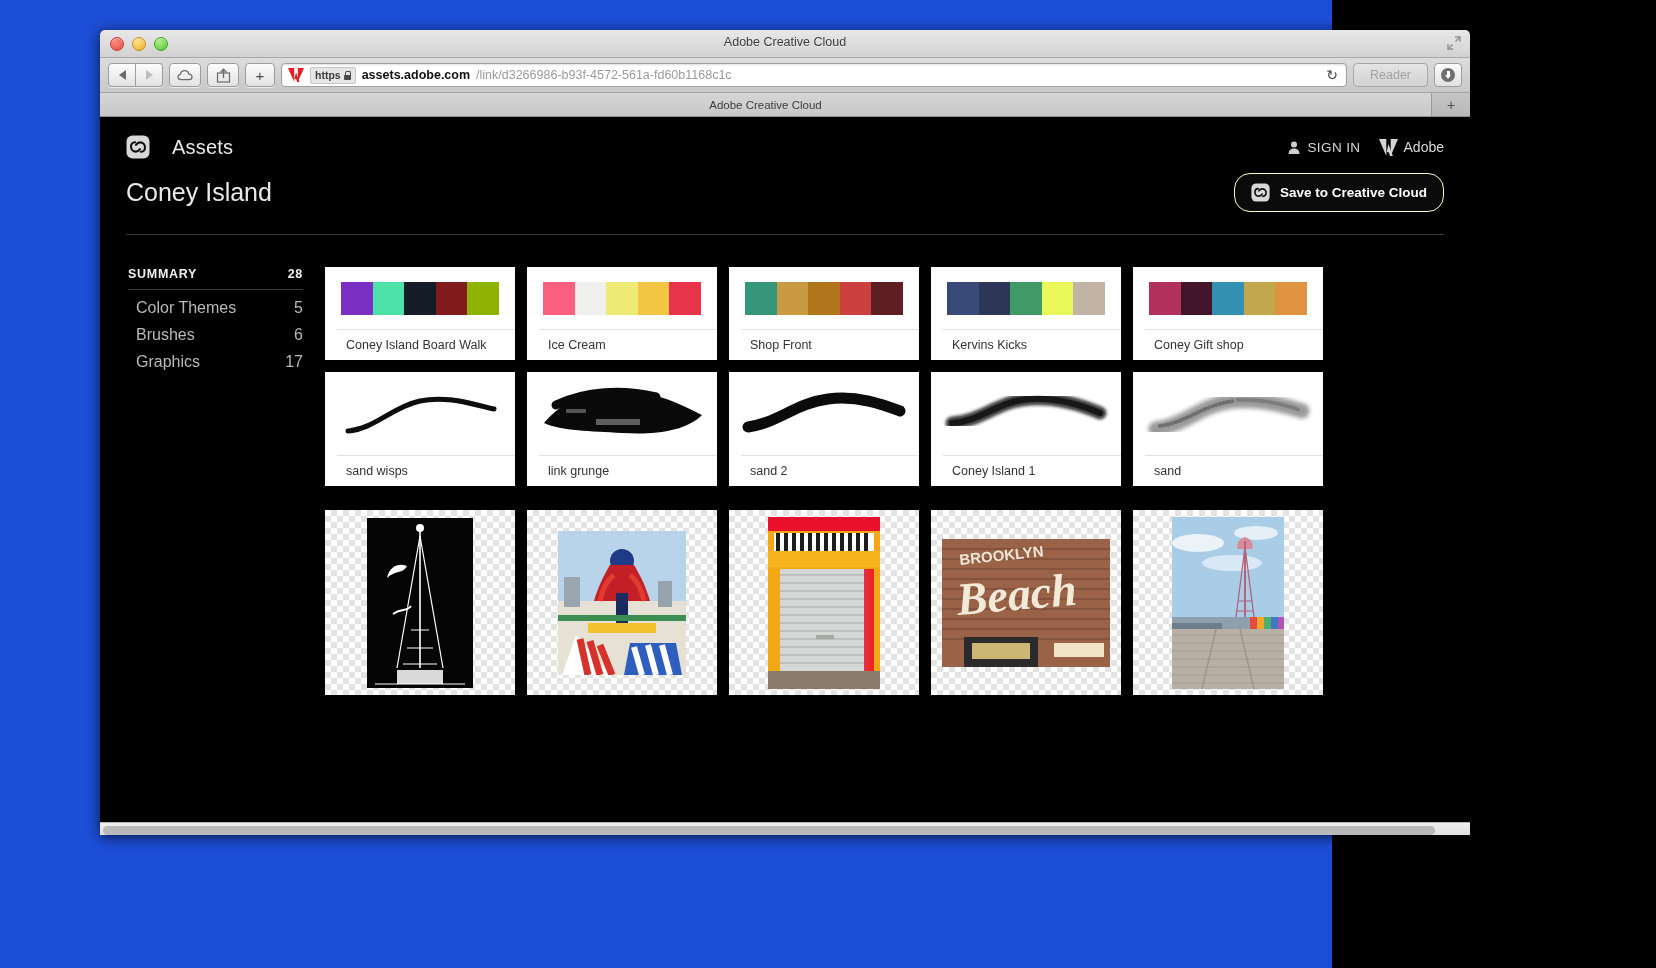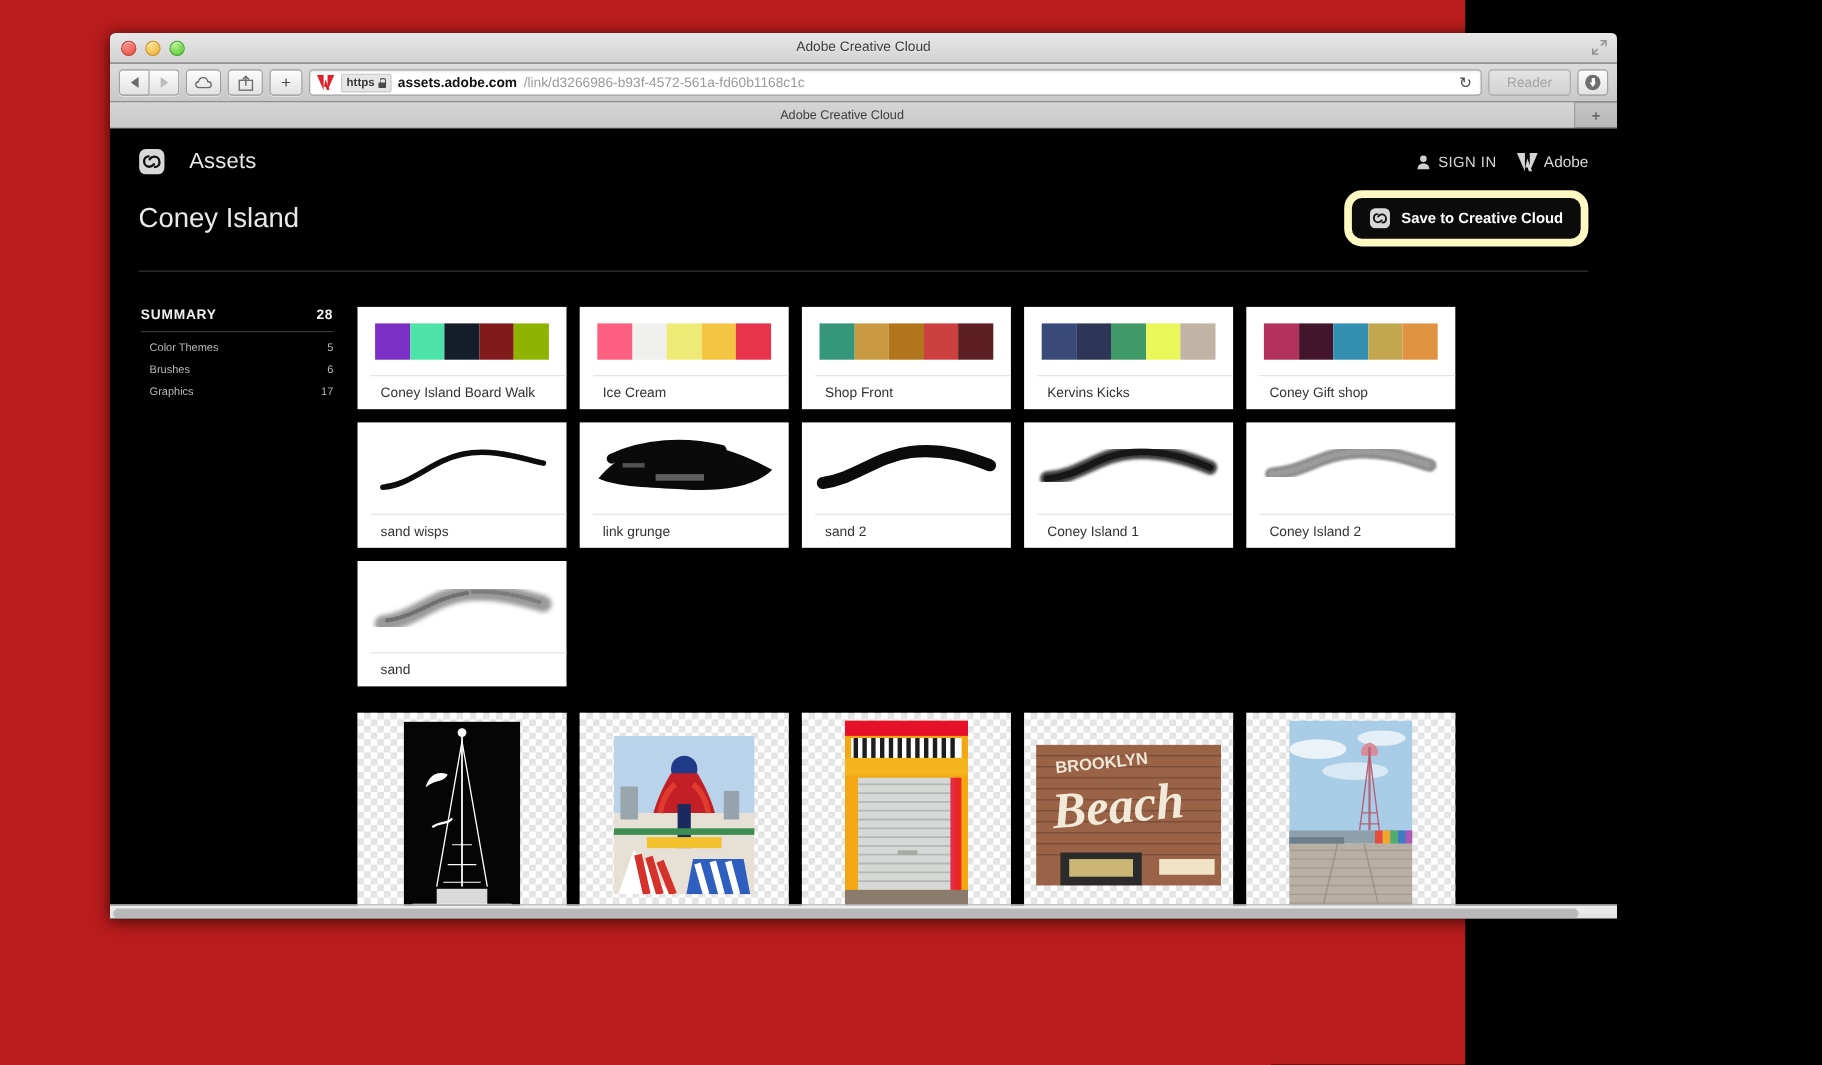--- a/index.html
+++ b/index.html
@@ -1,21 +1,21 @@
 <!DOCTYPE html>
 <html><head>
 <meta charset="utf-8">
 <style>
   html,body{margin:0;padding:0;background:#000;}
   body{
     width:1656px;height:968px;overflow:hidden;
     font-family:"Liberation Sans", sans-serif;
     background:#000;
   }
-  .page{position:relative;width:1332px;height:968px;background:#b91c1c;}
+  .page{position:relative;width:1332px;height:968px;background:#1d4ed8;}
 
   
   .browser{
     position:absolute;left:100px;top:30px;width:1370px;height:805px;
     background:#1c1c1c;
     border-radius:5px 5px 0 0;
     box-shadow:0 2px 14px rgba(0,0,0,.7);
     overflow:hidden;
   }
   .titlebar{
@@ -117,37 +117,37 @@
   .header-right{margin-left:auto;display:flex;align-items:center;gap:18px;}
   .signin{display:flex;align-items:center;gap:7px;color:#d7d7d7;font-size:13.5px;letter-spacing:.4px;}
   .person{width:12px;height:13px;}
   .adobe-mark{display:flex;align-items:center;gap:6px;color:#d7d7d7;font-size:14px;}
   .adobe-a{width:19px;height:17px;}
 
   .title-row{display:flex;align-items:center;padding:14px 26px 0 26px;}
   .coll-title{font-size:25px;color:#e9e9e9;font-weight:300;}
   .save-btn{
     margin-left:auto;display:flex;align-items:center;gap:10px;
-    border:7px solid #fef9c3;border-radius:16px;
+    border:1px solid #fef9c3;border-radius:16px;
     padding:9px 16px;color:#fff;font-size:13.5px;font-weight:bold;
     background:#0b0b0b;
   }
   .save-cc{width:19px;height:19px;flex:none;}
   .divider{height:1px;background:#3a3a3a;margin:22px 26px 0 26px;}
 
   .body-row{display:flex;padding:32px 26px 0 26px;}
   .sidebar{width:175px;flex:none;padding-left:2px;}
   .sum-row{
     display:flex;justify-content:space-between;align-items:baseline;
     font-size:12.5px;color:#f0f0f0;letter-spacing:.7px;font-weight:bold;
     padding-bottom:8px;border-bottom:1px solid #3d3d3d;
   }
   .cat-row{
     display:flex;justify-content:space-between;align-items:center;
-    font-size:10px;color:#b9b9b9;padding:9px 0 0 8px;font-weight:normal;
+    font-size:16px;color:#b9b9b9;padding:9px 0 0 8px;font-weight:normal;
   }
   .cat-row .cnt{color:#b9b9b9;}
 
   .grid{flex:1;display:flex;flex-wrap:wrap;gap:12px;padding-left:22px;}
   .card{
     width:190px;background:#fff;
     display:flex;flex-direction:column;
   }
   .card .thumb{height:62px;display:flex;align-items:center;justify-content:center;}
   .card .label{
@@ -425,34 +425,20 @@
                       <feGaussianBlur stdDeviation="1.6"></feGaussianBlur>
                     </filter>
                 </defs>
                 <path d="M12 44 C42 42 58 22 90 20 C120 18 146 28 160 34" fill="none" stroke="#2b2b2b" stroke-width="13" stroke-linecap="round" filter="url(#fz1)" opacity=".9"></path>
                 <path d="M12 44 C42 42 58 22 90 20 C120 18 146 28 160 34" fill="none" stroke="#111" stroke-width="6" stroke-linecap="round" opacity=".85"></path>
               </svg>
             </div>
             <div class="label">Coney Island 1</div>
           </div>
 
-          <div class="card brush">
-            <div class="thumb">
-              <svg width="172" height="70" viewBox="0 0 172 70">
-                <defs>
-                  <filter id="fz2">
-                      <feGaussianBlur stdDeviation="1.2"></feGaussianBlur>
-                    </filter>
-                </defs>
-                <path d="M14 40 C44 38 58 22 90 20 C120 18 144 28 158 32" fill="none" stroke="#8f8f8f" stroke-width="12" stroke-linecap="round" filter="url(#fz2)"></path>
-                <path d="M14 40 C44 38 58 22 90 20 C120 18 144 28 158 32" fill="none" stroke="#9b9b9b" stroke-width="5" stroke-linecap="round" stroke-dasharray="2 4"></path>
-              </svg>
-            </div>
-            <div class="label">Coney Island 2</div>
-          </div>
 
           <div class="card brush">
             <div class="thumb">
               <svg width="172" height="70" viewBox="0 0 172 70">
                 <defs>
                   <filter id="fz3">
                       <feGaussianBlur stdDeviation="2"></feGaussianBlur>
                     </filter>
                 </defs>
                 <path d="M14 50 C44 46 58 26 90 22 C120 19 146 28 160 32" fill="none" stroke="#9a9a9a" stroke-width="15" stroke-linecap="round" filter="url(#fz3)"></path>

